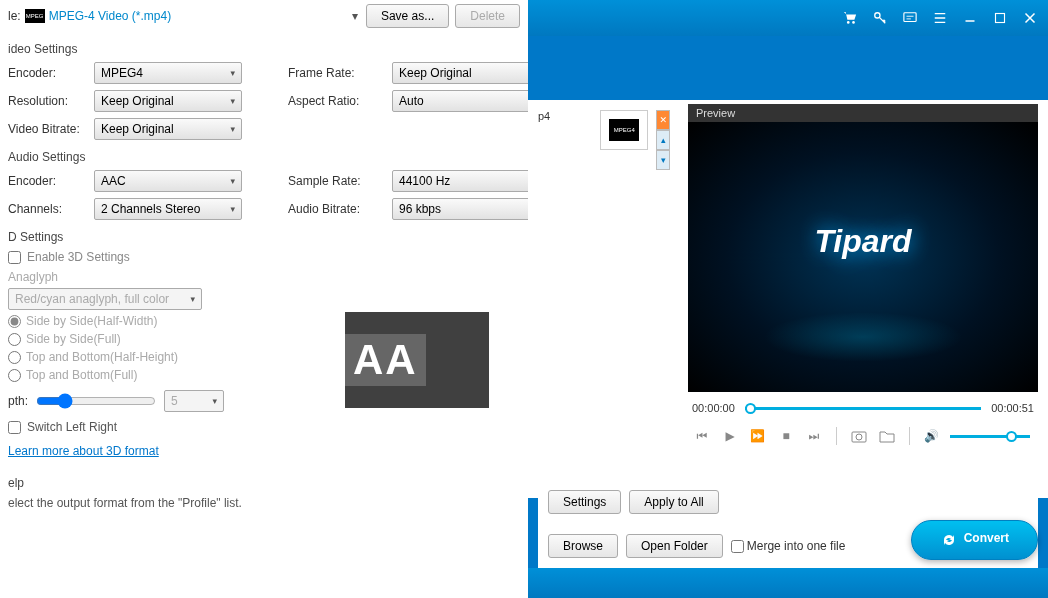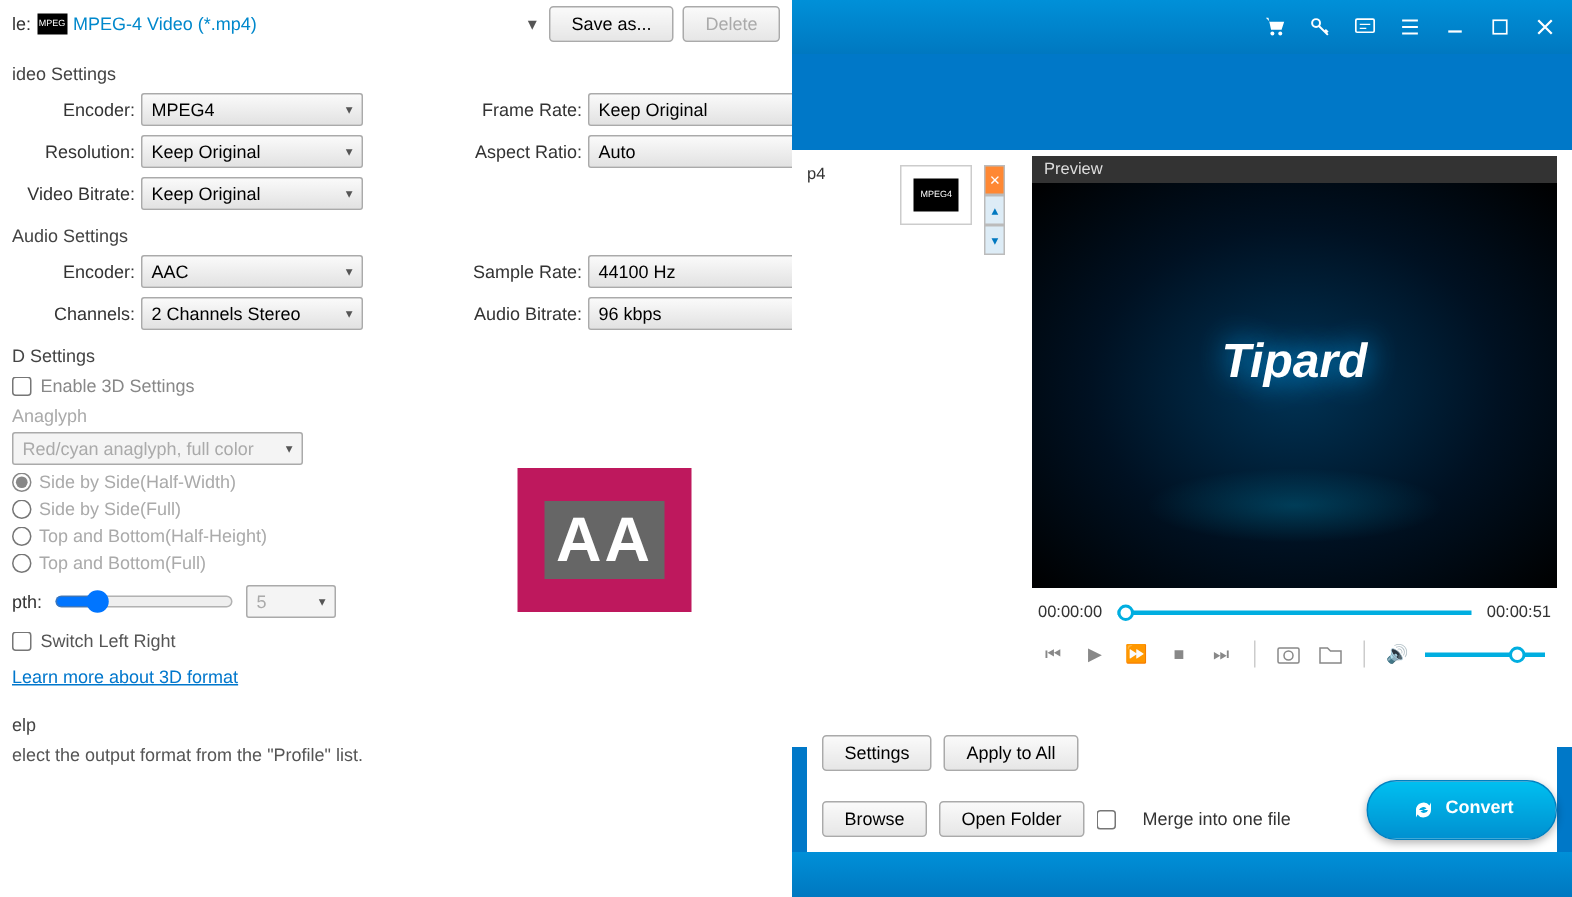--- a/index.html
+++ b/index.html
@@ -8,31 +8,31 @@
 .right-panel{width:520px;height:598px;background:#0078c8;position:relative}
 .profile-row{display:flex;align-items:center;padding:6px 0;height:32px}
 .profile-label{color:#333;margin-right:4px}
 .mpeg-icon{width:20px;height:14px;background:#000;color:#fff;font-size:6px;display:flex;align-items:center;justify-content:center;margin-right:4px}
 .profile-name{color:#0088cc;flex:1}
 .profile-dd{color:#555;margin-right:8px}
 .btn{background:linear-gradient(#fafafa,#e6e6e6);border:1px solid #aaa;border-radius:3px;padding:4px 14px;cursor:pointer;font-size:12px}
 .btn.disabled{color:#aaa;cursor:default}
 .section-title{color:#444;margin:10px 0 6px 0;font-size:12px}
 .settings-grid{display:grid;grid-template-columns:82px 148px 38px 100px 148px;gap:6px 4px;align-items:center;margin-bottom:4px}
-.settings-grid .lbl{text-align:right;color:#333;font-size:12px}
+.settings-grid .lbl{text-align:left;color:#333;font-size:12px}
 .dropdown{background:linear-gradient(#fafafa,#e2e2e2);border:1px solid #aaa;border-radius:2px;padding:2px 6px;height:22px;display:flex;align-items:center;justify-content:space-between;cursor:pointer}
 .dropdown .caret{color:#555;font-size:9px}
 .dropdown.disabled{color:#aaa;background:#f4f4f4;cursor:default}
 .check-row{display:flex;align-items:center;gap:6px;color:#888;margin:6px 0}
 .radio-row{display:flex;align-items:center;gap:5px;color:#aaa;margin:4px 0}
 input[type=radio]{accent-color:#888}
 input[type=checkbox]{accent-color:#888}
 .depth-row{display:flex;align-items:center;gap:8px;margin:8px 0}
 .depth-slider{width:120px}
-.aa-box{position:absolute;left:345px;top:312px;width:116px;height:96px;background:#be185d;display:flex;align-items:center;justify-content:center}
+.aa-box{position:absolute;left:345px;top:312px;width:144px;height:96px;background:#404040;display:flex;align-items:center;justify-content:flex-start}
 .aa-inner{background:#666;color:#fff;font-size:42px;font-weight:bold;padding:2px 8px;letter-spacing:2px}
 .link{color:#0077cc;text-decoration:underline;cursor:pointer}
 .link-row{text-align:left;margin-top:10px;padding-right:20px}
 .help-title{color:#444;margin-top:18px}
 .help-text{color:#555;margin-top:6px}
 
 .titlebar{height:36px;background:linear-gradient(#0090d8,#0078c0);display:flex;justify-content:flex-end;align-items:center;gap:14px;padding-right:10px}
 .tb-icon{width:16px;height:16px;color:#fff;display:flex;align-items:center;justify-content:center;cursor:pointer}
 .tb-icon svg{fill:#fff}
 .gpu-row{position:absolute;right:10px;top:42px;display:flex;gap:4px}
@@ -59,21 +59,21 @@
 .controls{display:flex;align-items:center;gap:8px;padding:6px 4px;background:#fff}
 .ctrl{width:20px;height:20px;display:flex;align-items:center;justify-content:center;cursor:pointer;color:#888}
 .ctrl svg{fill:#888}
 .ctrl-sep{width:1px;height:18px;background:#ccc;margin:0 4px}
 .vol-track{width:80px;height:3px;background:#00aee0;position:relative}
 .vol-thumb{position:absolute;left:70%;top:-4px;width:11px;height:11px;border-radius:50%;background:#fff;border:2px solid #00aee0}
 .bottom-area{position:absolute;bottom:30px;left:10px;right:10px;background:#fff;padding:10px;display:flex;align-items:center;gap:8px;flex-wrap:wrap}
 .convert-btn{position:absolute;right:10px;bottom:38px;background:linear-gradient(#00bff0,#0090d0);border:1px solid #0080c0;border-radius:20px;padding:10px 28px;color:#fff;font-size:16px;font-weight:bold;cursor:pointer;display:flex;align-items:flex-start;gap:6px;box-shadow:0 2px 6px rgba(0,0,0,.3)}
 .convert-btn svg{fill:#fff}
 .footer-strip{position:absolute;bottom:0;left:0;right:0;height:30px;background:linear-gradient(#0090d8,#0078c0)}
-.merge-row{display:flex;align-items:center;gap:18px;color:#333}
+.merge-row{display:flex;align-items:center;gap:3px;color:#333}
 </style>
 </head>
 <body>
 
 <div class="left-panel">
   <div class="profile-row">
     <span class="profile-label">le:</span>
     <span class="mpeg-icon">MPEG</span>
     <span class="profile-name">MPEG-4 Video (*.mp4)</span>
     <span class="profile-dd">▾</span>

